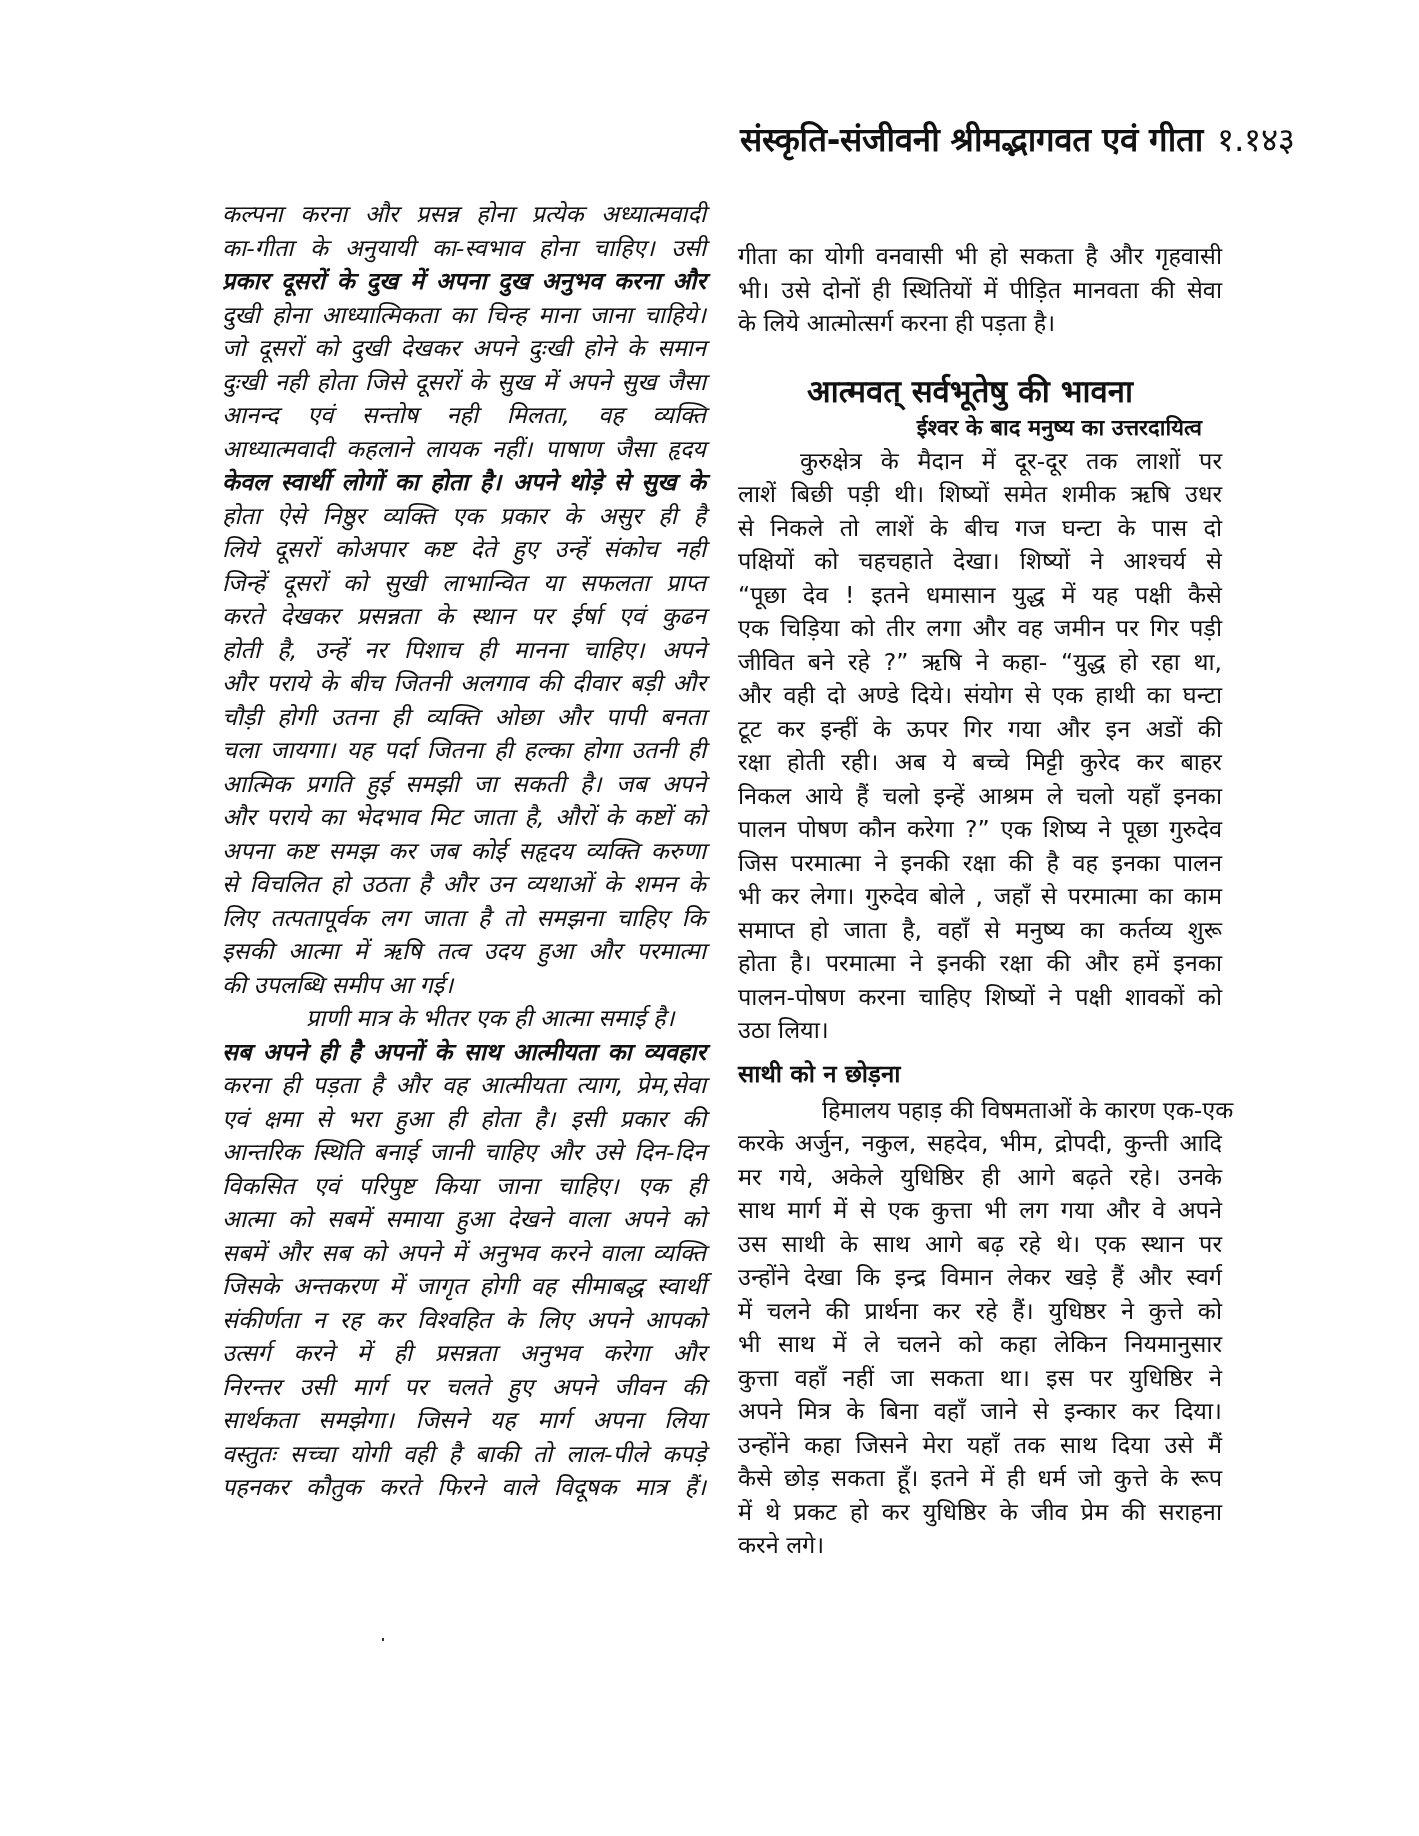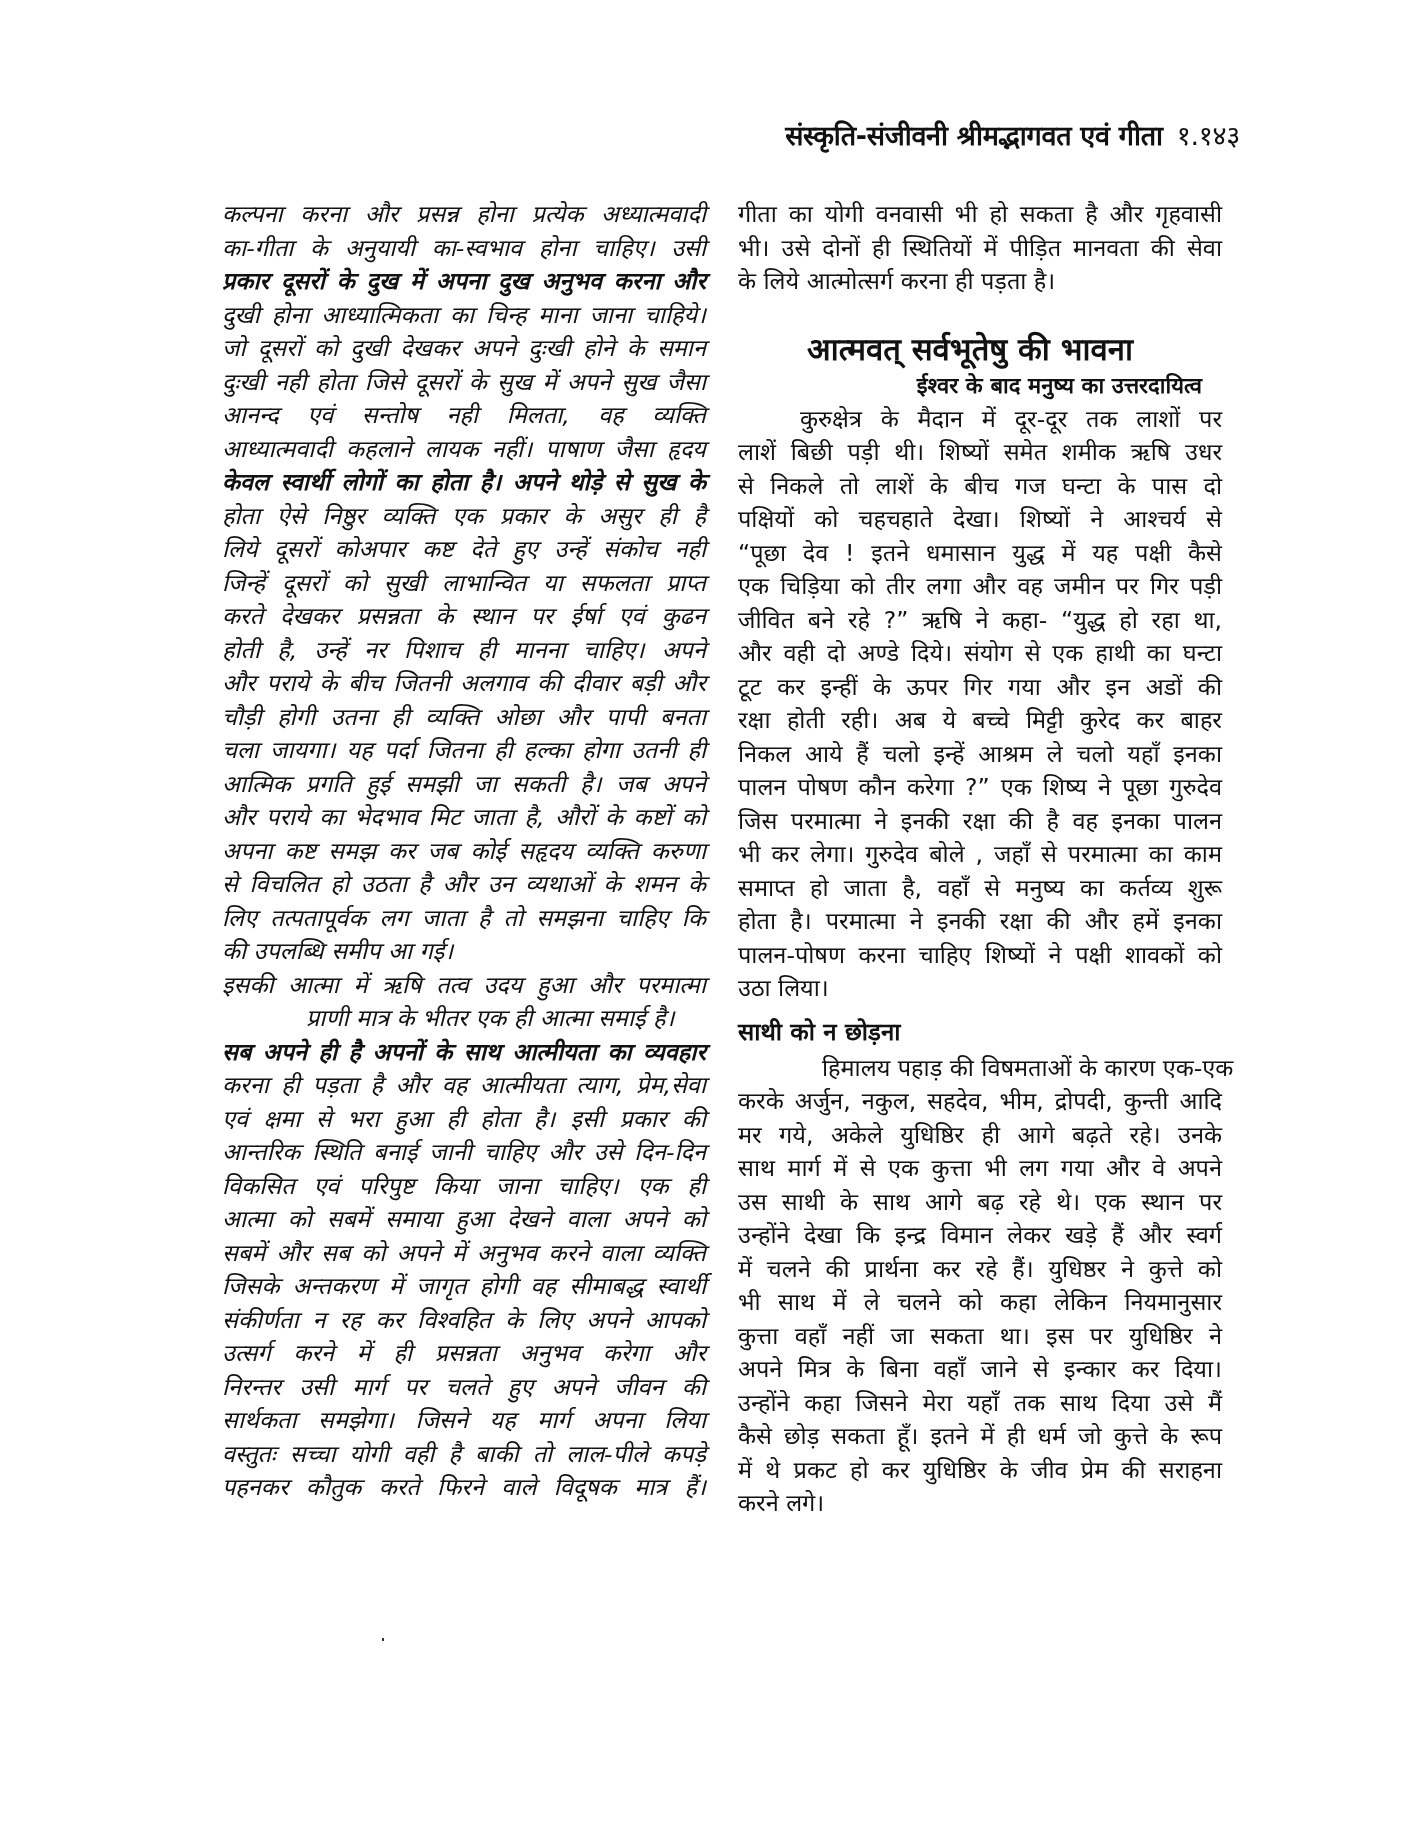--- a/index.html
+++ b/index.html
@@ -14,21 +14,21 @@
       overflow: hidden;
       color: #111111;
       font-family: "DejaVu Sans", "Liberation Sans", sans-serif;
     }
     .page-header {
       position: absolute;
       top: 116px;
       left: 740px;
       width: 500px;
       text-align: right;
-      font-size: 27px;
+      font-size: 33px;
       font-weight: bold;
       white-space: nowrap;
       letter-spacing: -0.3px;
     }
     .page-header .page-number {
       margin-left: 14px;
       font-weight: normal;
     }
     .column {
       position: absolute;
@@ -37,20 +37,21 @@
       line-height: 33.5px;
     }
     .col-left {
       left: 222px;
       width: 484px;
       font-style: italic;
     }
     .col-right {
       left: 738px;
       width: 484px;
+      margin-top: 42px;
     }
     .line {
       display: block;
       white-space: nowrap;
       text-align: justify;
       text-align-last: justify;
       height: 33.5px;
       overflow: visible;
     }
     .line.last {
@@ -121,22 +122,22 @@
     <span class="line">करते देखकर प्रसन्नता के स्थान पर ईर्षा एवं कुढन</span>
     <span class="line">होती है, उन्हें नर पिशाच ही मानना चाहिए। अपने</span>
     <span class="line">और पराये के बीच जितनी अलगाव की दीवार बड़ी और</span>
     <span class="line">चौड़ी होगी उतना ही व्यक्ति ओछा और पापी बनता</span>
     <span class="line">चला जायगा। यह पर्दा जितना ही हल्का होगा उतनी ही</span>
     <span class="line">आत्मिक प्रगति हुई समझी जा सकती है। जब अपने</span>
     <span class="line">और पराये का भेदभाव मिट जाता है, औरों के कष्टों को</span>
     <span class="line">अपना कष्ट समझ कर जब कोई सहृदय व्यक्ति करुणा</span>
     <span class="line">से विचलित हो उठता है और उन व्यथाओं के शमन के</span>
     <span class="line">लिए तत्पतापूर्वक लग जाता है तो समझना चाहिए कि</span>
+    <span class="line">इसकी आत्मा में ऋषि तत्व उदय हुआ और परमात्मा</span>
     <span class="line last">की उपलब्धि समीप आ गई।</span>
-    <span class="line">इसकी आत्मा में ऋषि तत्व उदय हुआ और परमात्मा</span>
   </div>
   <div>
     <span class="line indent last">प्राणी मात्र के भीतर एक ही आत्मा समाई है।</span>
     <span class="line bold">सब अपने ही है अपनों के साथ आत्मीयता का व्यवहार</span>
     <span class="line">करना ही पड़ता है और वह आत्मीयता त्याग, प्रेम,सेवा</span>
     <span class="line">एवं क्षमा से भरा हुआ ही होता है। इसी प्रकार की</span>
     <span class="line">आन्तरिक स्थिति बनाई जानी चाहिए और उसे दिन-दिन</span>
     <span class="line">विकसित एवं परिपुष्ट किया जाना चाहिए। एक ही</span>
     <span class="line">आत्मा को सबमें समाया हुआ देखने वाला अपने को</span>
     <span class="line">सबमें और सब को अपने में अनुभव करने वाला व्यक्ति</span>

